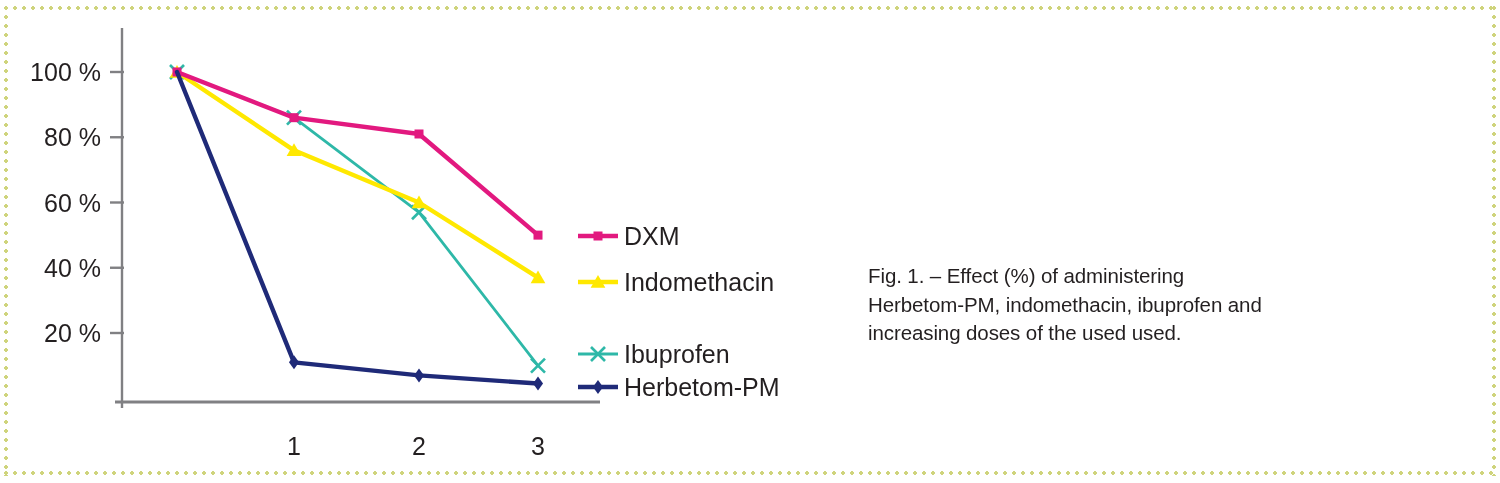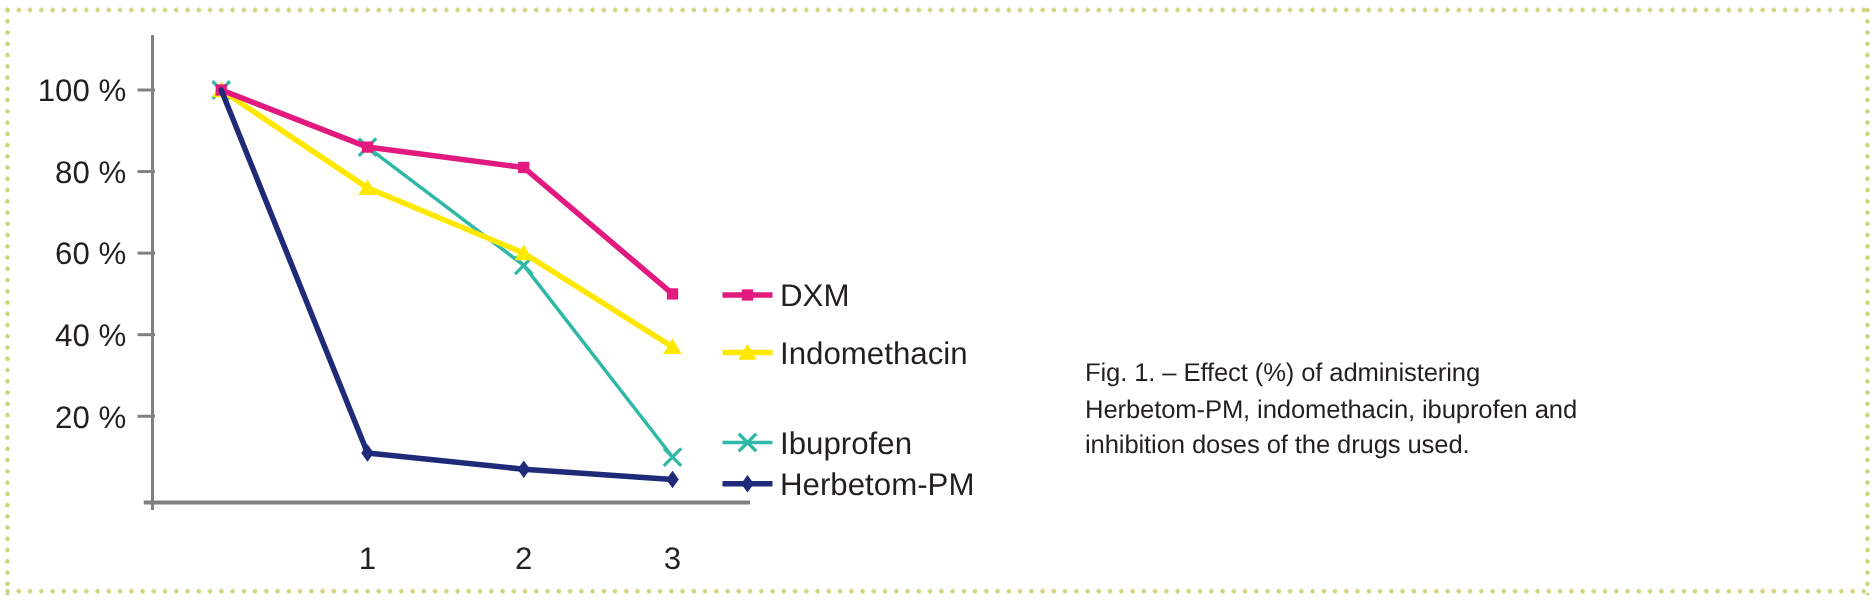--- a/index.html
+++ b/index.html
@@ -86,21 +86,20 @@
   #caption {
     position: absolute;
     left: 868px;
     top: 262px;
     width: 600px;
     font-family: "Liberation Sans", sans-serif;
     font-size: 20.5px;
     line-height: 28.5px;
     color: #231f20;
     letter-spacing: -0.1px;
-    margin-top: 23px;
   }
   #caption .cap-line { display: block; white-space: pre; }
 </style>
 </head>
 <body>
 
 <div id="page">
 
   <div class="frame-edge frame-top"></div>
   <div class="frame-edge frame-bottom"></div>
@@ -228,16 +227,16 @@
             </g>
           </g>
           <text x="624" y="396" class="legend-label">Herbetom-PM</text>
         </g>
     </svg>
   </div>
 
   <div id="caption">
       <span class="cap-line">Fig. 1. – Effect (%) of administering</span>
       <span class="cap-line">Herbetom-PM, indomethacin, ibuprofen and</span>
-      <span class="cap-line">inhibition doses of the drugs used.</span>
+      <span class="cap-line">increasing doses of the used used.</span>
     </div>
 
 </div>
 
 </body></html>

